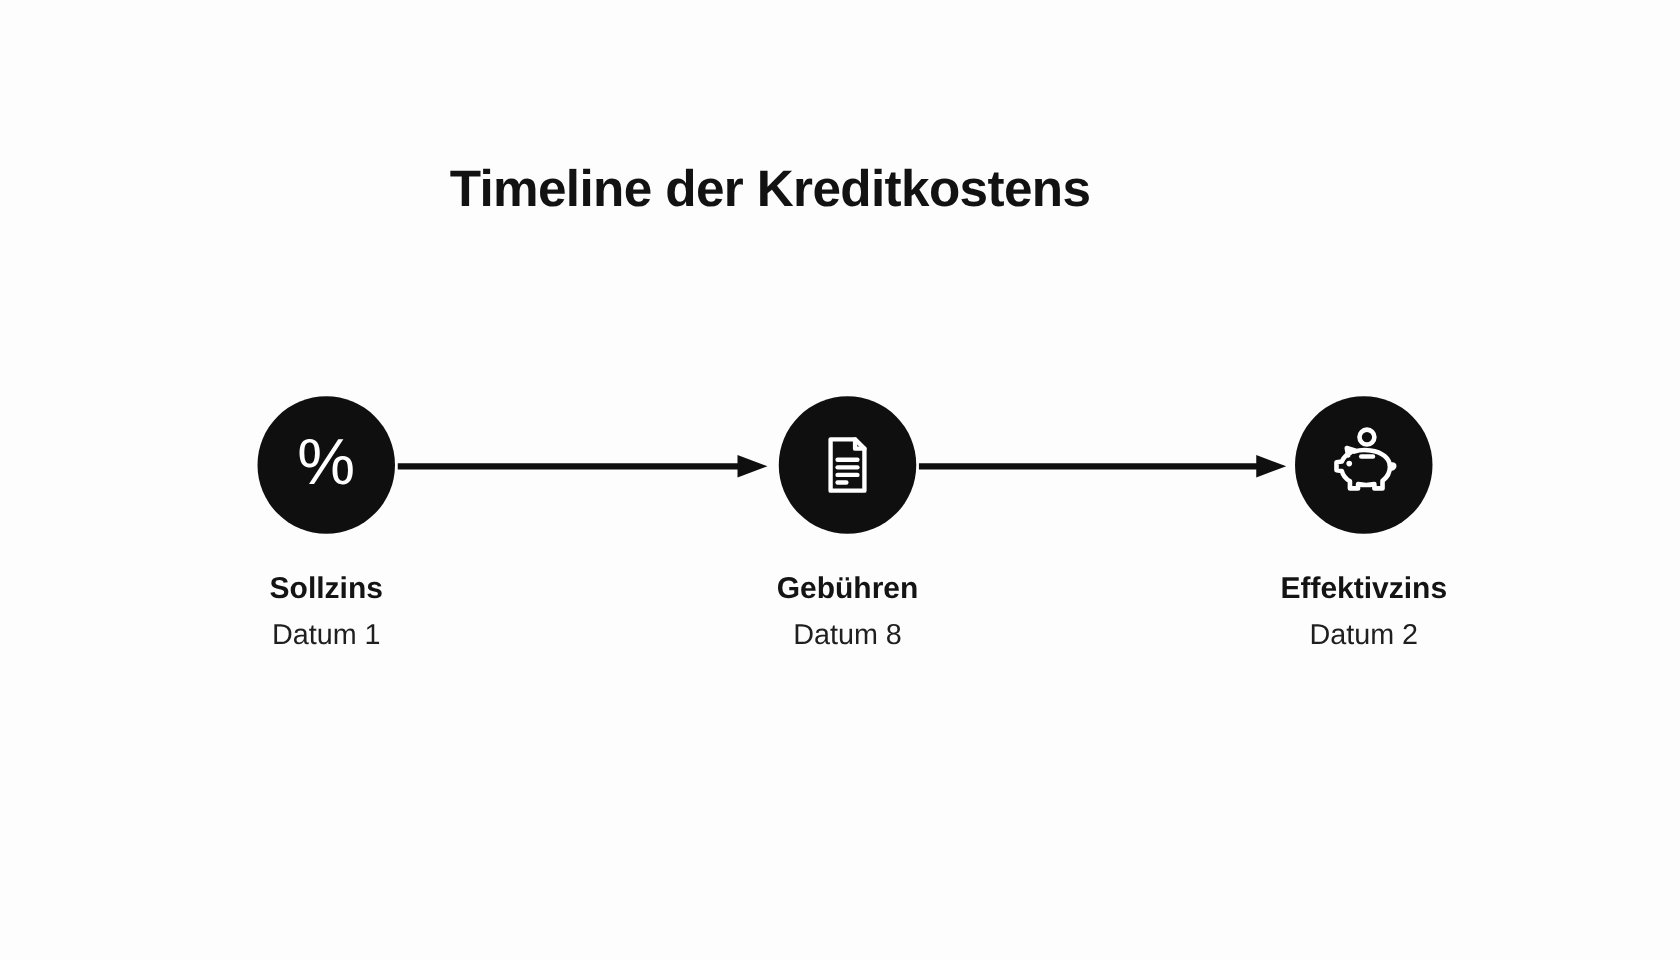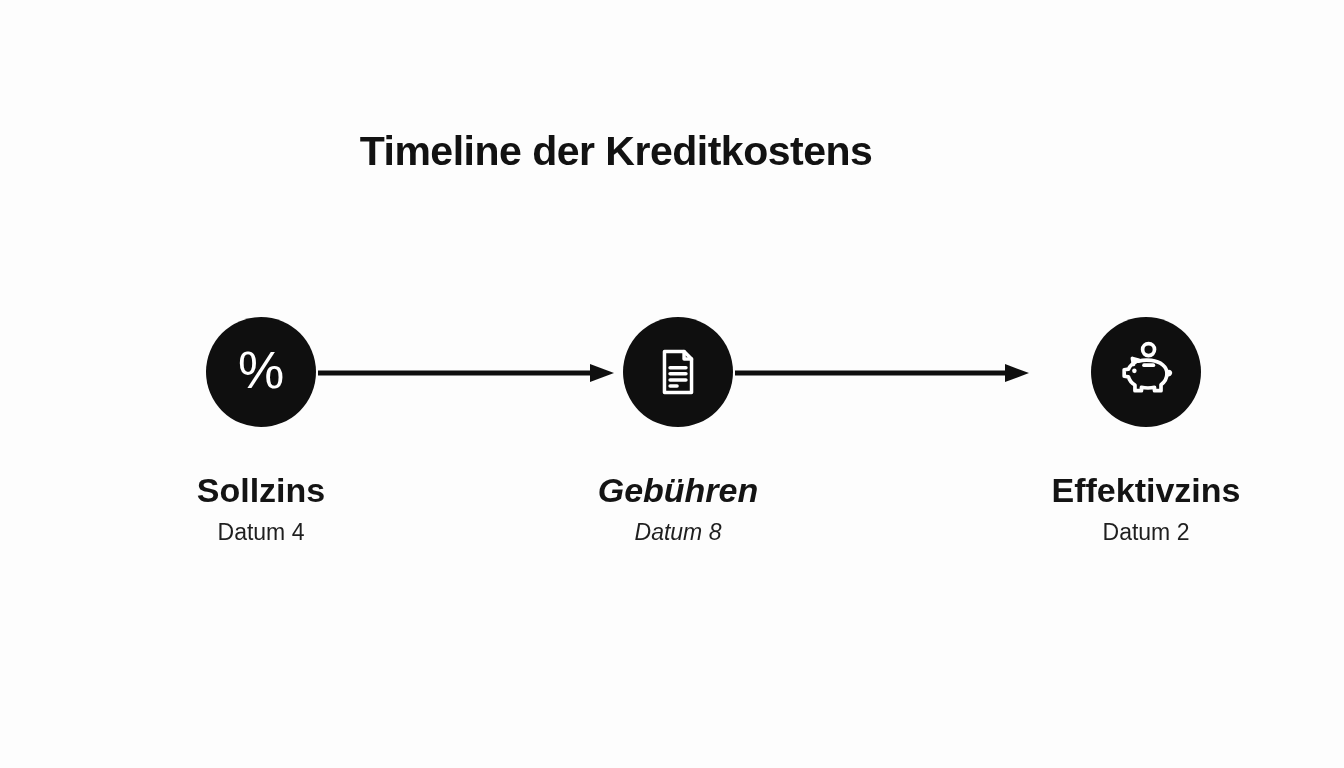--- a/index.html
+++ b/index.html
@@ -35,42 +35,42 @@
   }
   .node {
     position: absolute;
     top: 317px;
     width: 240px;
     display: flex;
     flex-direction: column;
     align-items: center;
   }
   .node-1 { left: 141px; }
-  .node-2 { left: 558px; font-style: italic; }
-  .node-3 { left: 1026px; }
+  .node-2 { left: 558px; }
+  .node-3 { left: 971px; }
   .circle {
     width: 110px;
     height: 110px;
     border-radius: 50%;
     background: var(--node-fill);
     color: var(--icon-color);
     display: flex;
     align-items: center;
     justify-content: center;
   }
   .glyph {
     font-size: 52px;
     font-weight: normal;
     line-height: 1;
     padding-bottom: 4px;
   }
   .circle svg { display: block; }
   .node-label {
-    margin-top: 44px;
-    font-size: 34px;
+    margin-top: 30px;
+    font-size: 24px;
     font-weight: bold;
     color: var(--label-color);
   }
   .node-date {
     margin-top: 9px;
     font-size: 23px;
     color: var(--date-color);
   }
   .arrow {
     position: absolute;
@@ -85,21 +85,21 @@
 
 <div class="canvas">
 
   <div class="title">Timeline der Kreditkostens</div>
 
   <div class="node node-1">
     <div class="circle">
       <span class="glyph">%</span>
     </div>
     <div class="node-label">Sollzins</div>
-    <div class="node-date">Datum 4</div>
+    <div class="node-date">Datum 1</div>
   </div>
 
   <div class="arrow arrow-1">
     <svg width="296" height="26" viewBox="0 0 296 26">
       <line x1="0" y1="13" x2="278" y2="13" stroke="currentColor" stroke-width="5"></line>
       <polygon points="272,4 296,13 272,22" fill="currentColor"></polygon>
     </svg>
   </div>
 
   <div class="node node-2">

